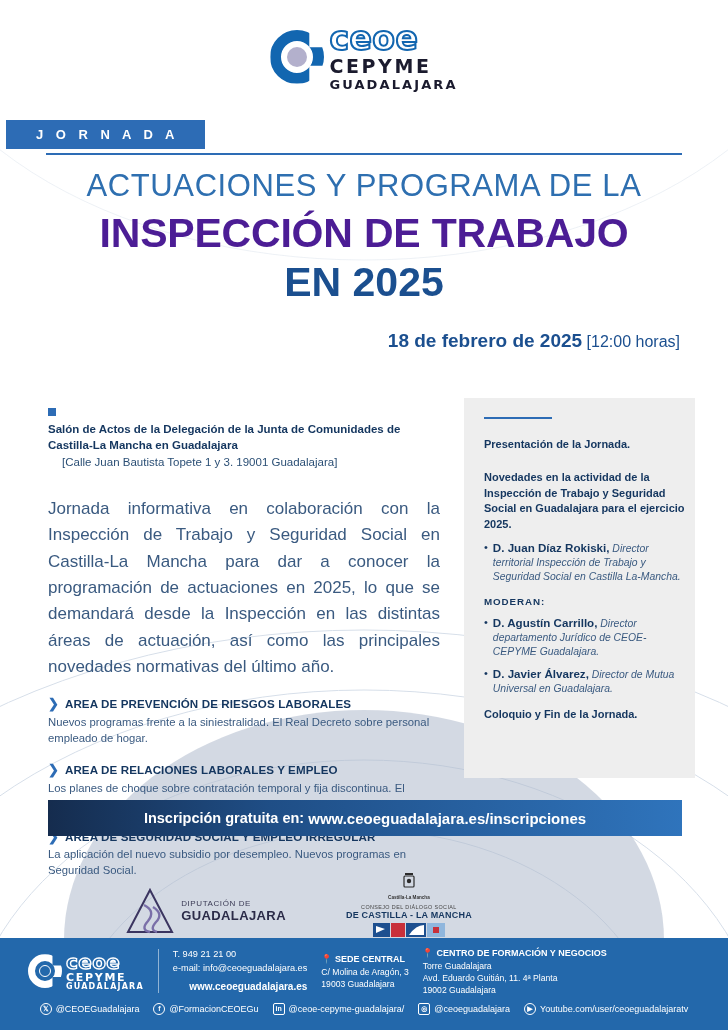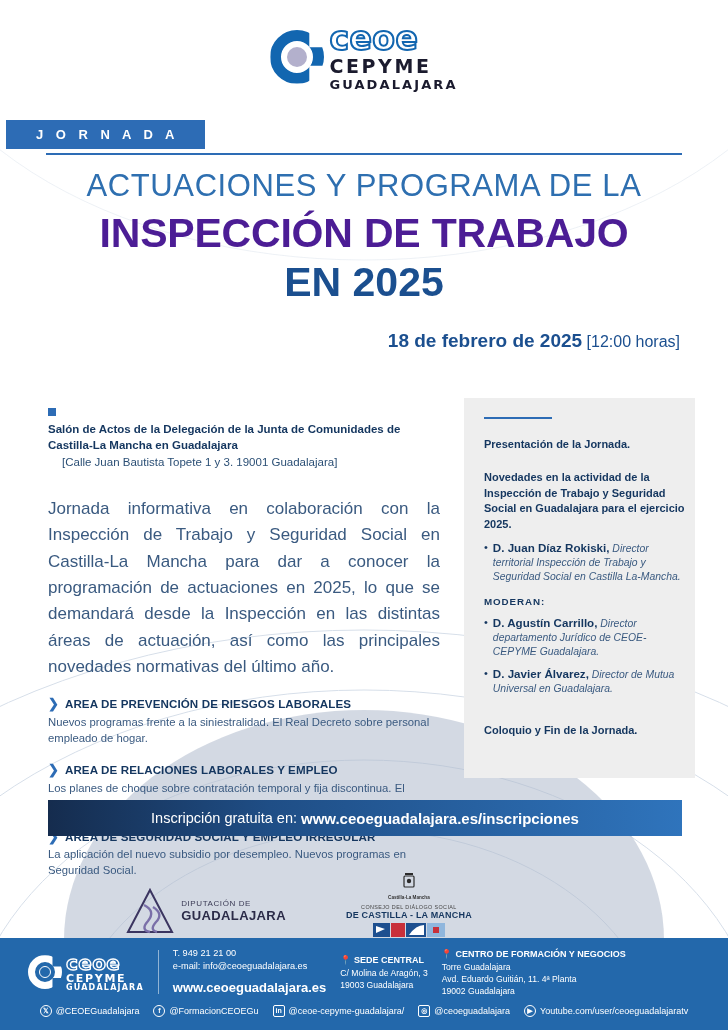--- a/index.html
+++ b/index.html
@@ -265,39 +265,39 @@
     color: #14365f;
   }
   .moderan {
     margin-top: 12px;
     font-size: 9.8px;
     font-weight: 700;
     letter-spacing: 0.9px;
     color: #14365f;
   }
   .prog-final {
-    margin-top: 28px;
+    margin-top: 12px;
     font-size: 11px;
     font-weight: 700;
     color: #14365f;
   }
 
   
   .insc-banner {
     position: absolute;
     top: 800px; left: 48px;
     width: 634px; height: 36px;
     background: linear-gradient(to right, #152c4e 0%, #1f4e86 35%, #2f74bc 100%);
     display: flex;
     align-items: center;
     justify-content: center;
     z-index: 3;
     color: #ffffff;
   }
-  .insc-plain { font-size: 14.5px; font-weight: 400; }
+  .insc-plain { font-size: 14.5px; font-weight: 700; }
   .insc-strong { font-size: 15px; font-weight: 700; margin-left: 4px; }
 
   
   .sponsors {
     position: absolute;
     top: 872px; left: 0; width: 596px;
     display: flex;
     justify-content: center;
     align-items: flex-end;
     gap: 60px;
@@ -348,21 +348,21 @@
     font-size: 20px; font-weight: 700; letter-spacing: 0.4px;
     color: #2368ab; -webkit-text-stroke: 1.4px #ffffff;
     font-family: "DejaVu Sans", sans-serif;
   }
   .f-logo .fw2 { font-size: 11px; font-weight: 700; letter-spacing: 1.7px; font-family: "DejaVu Sans", sans-serif; }
   .f-logo .fw3 { font-size: 8px; font-weight: 700; letter-spacing: 1.2px; font-family: "DejaVu Sans", sans-serif; }
 
   .f-divider { width: 1px; height: 44px; background: rgba(255,255,255,0.5); }
 
   .f-contact { font-size: 9.2px; line-height: 1.45; }
-  .f-contact .f-web { font-size: 13px; font-weight: 700; margin-top: 5px; text-align: right; }
+  .f-contact .f-web { font-size: 10px; font-weight: 700; margin-top: 5px; text-align: right; }
 
   .f-addr { font-size: 8.6px; line-height: 1.4; }
   .f-addr .f-addr-h { font-size: 9px; font-weight: 700; }
 
   .footer-social {
     display: flex;
     justify-content: center;
     align-items: center;
     gap: 14px;
     margin-top: 7px;

